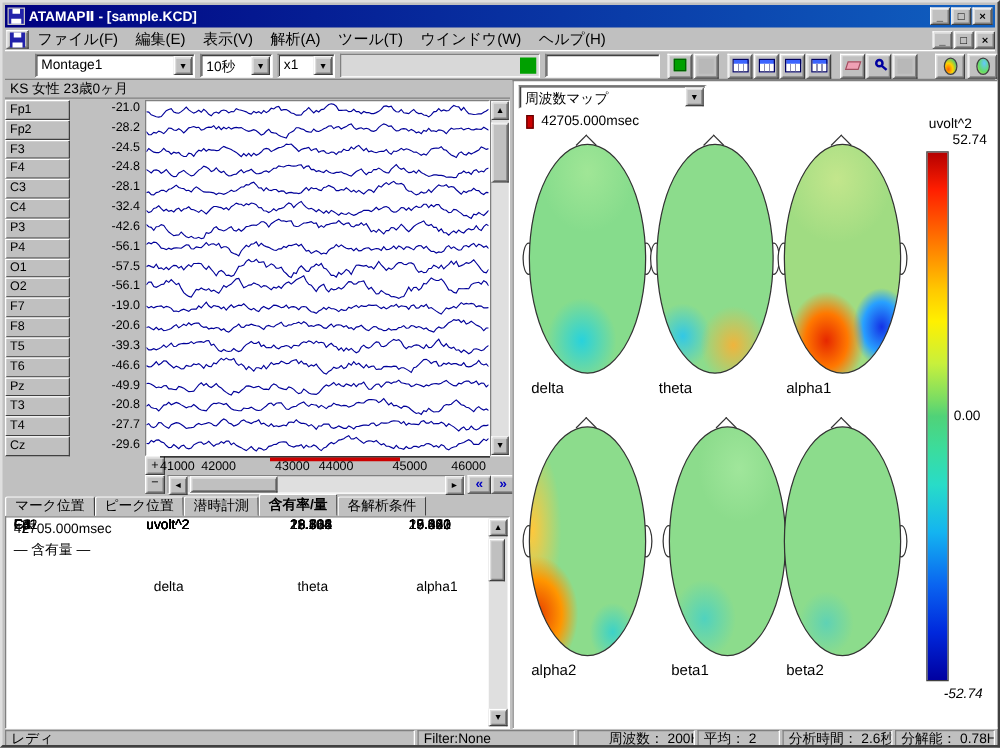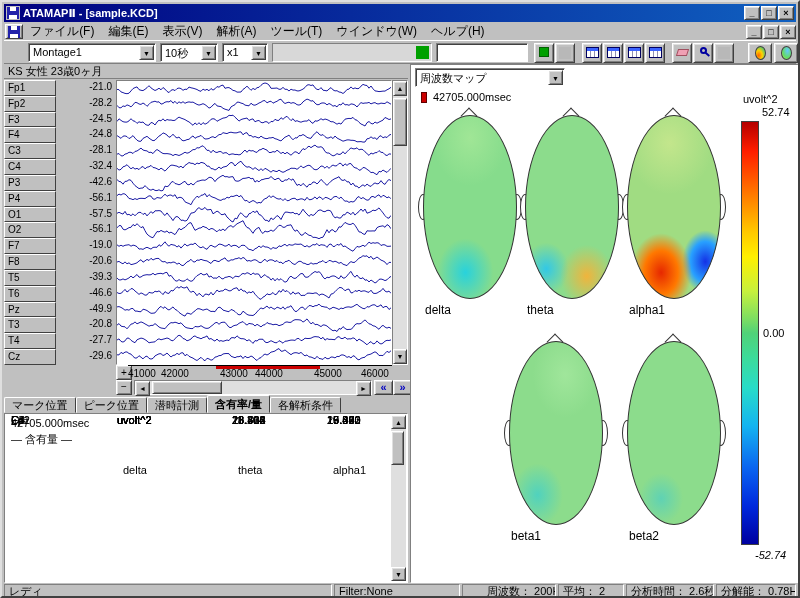--- a/index.html
+++ b/index.html
@@ -452,21 +452,28 @@
       <div class="head"></div>
       <div class="map-label">theta</div>
     </div>
     <div class="map map-a1" style="left:216px; top:50px;">
       <div class="nose"></div>
       <div class="ear l"></div>
       <div class="ear r"></div>
       <div class="head"></div>
       <div class="map-label">alpha1</div>
     </div>
-    <div class="map map-b1" style="left:98px; top:276px;">
+    <div class="map map-a2" style="left:12px; top:276px;">
+      <div class="nose"></div>
+      <div class="ear l"></div>
+      <div class="ear r"></div>
+      <div class="head"></div>
+      <div class="map-label">alpha2</div>
+    </div>
+    <div class="map map-b1" style="left:124px; top:276px;">
       <div class="nose"></div>
       <div class="ear l"></div>
       <div class="ear r"></div>
       <div class="head"></div>
       <div class="map-label">beta1</div>
     </div>
     <div class="map map-b2" style="left:216px; top:276px;">
       <div class="nose"></div>
       <div class="ear l"></div>
       <div class="ear r"></div>

